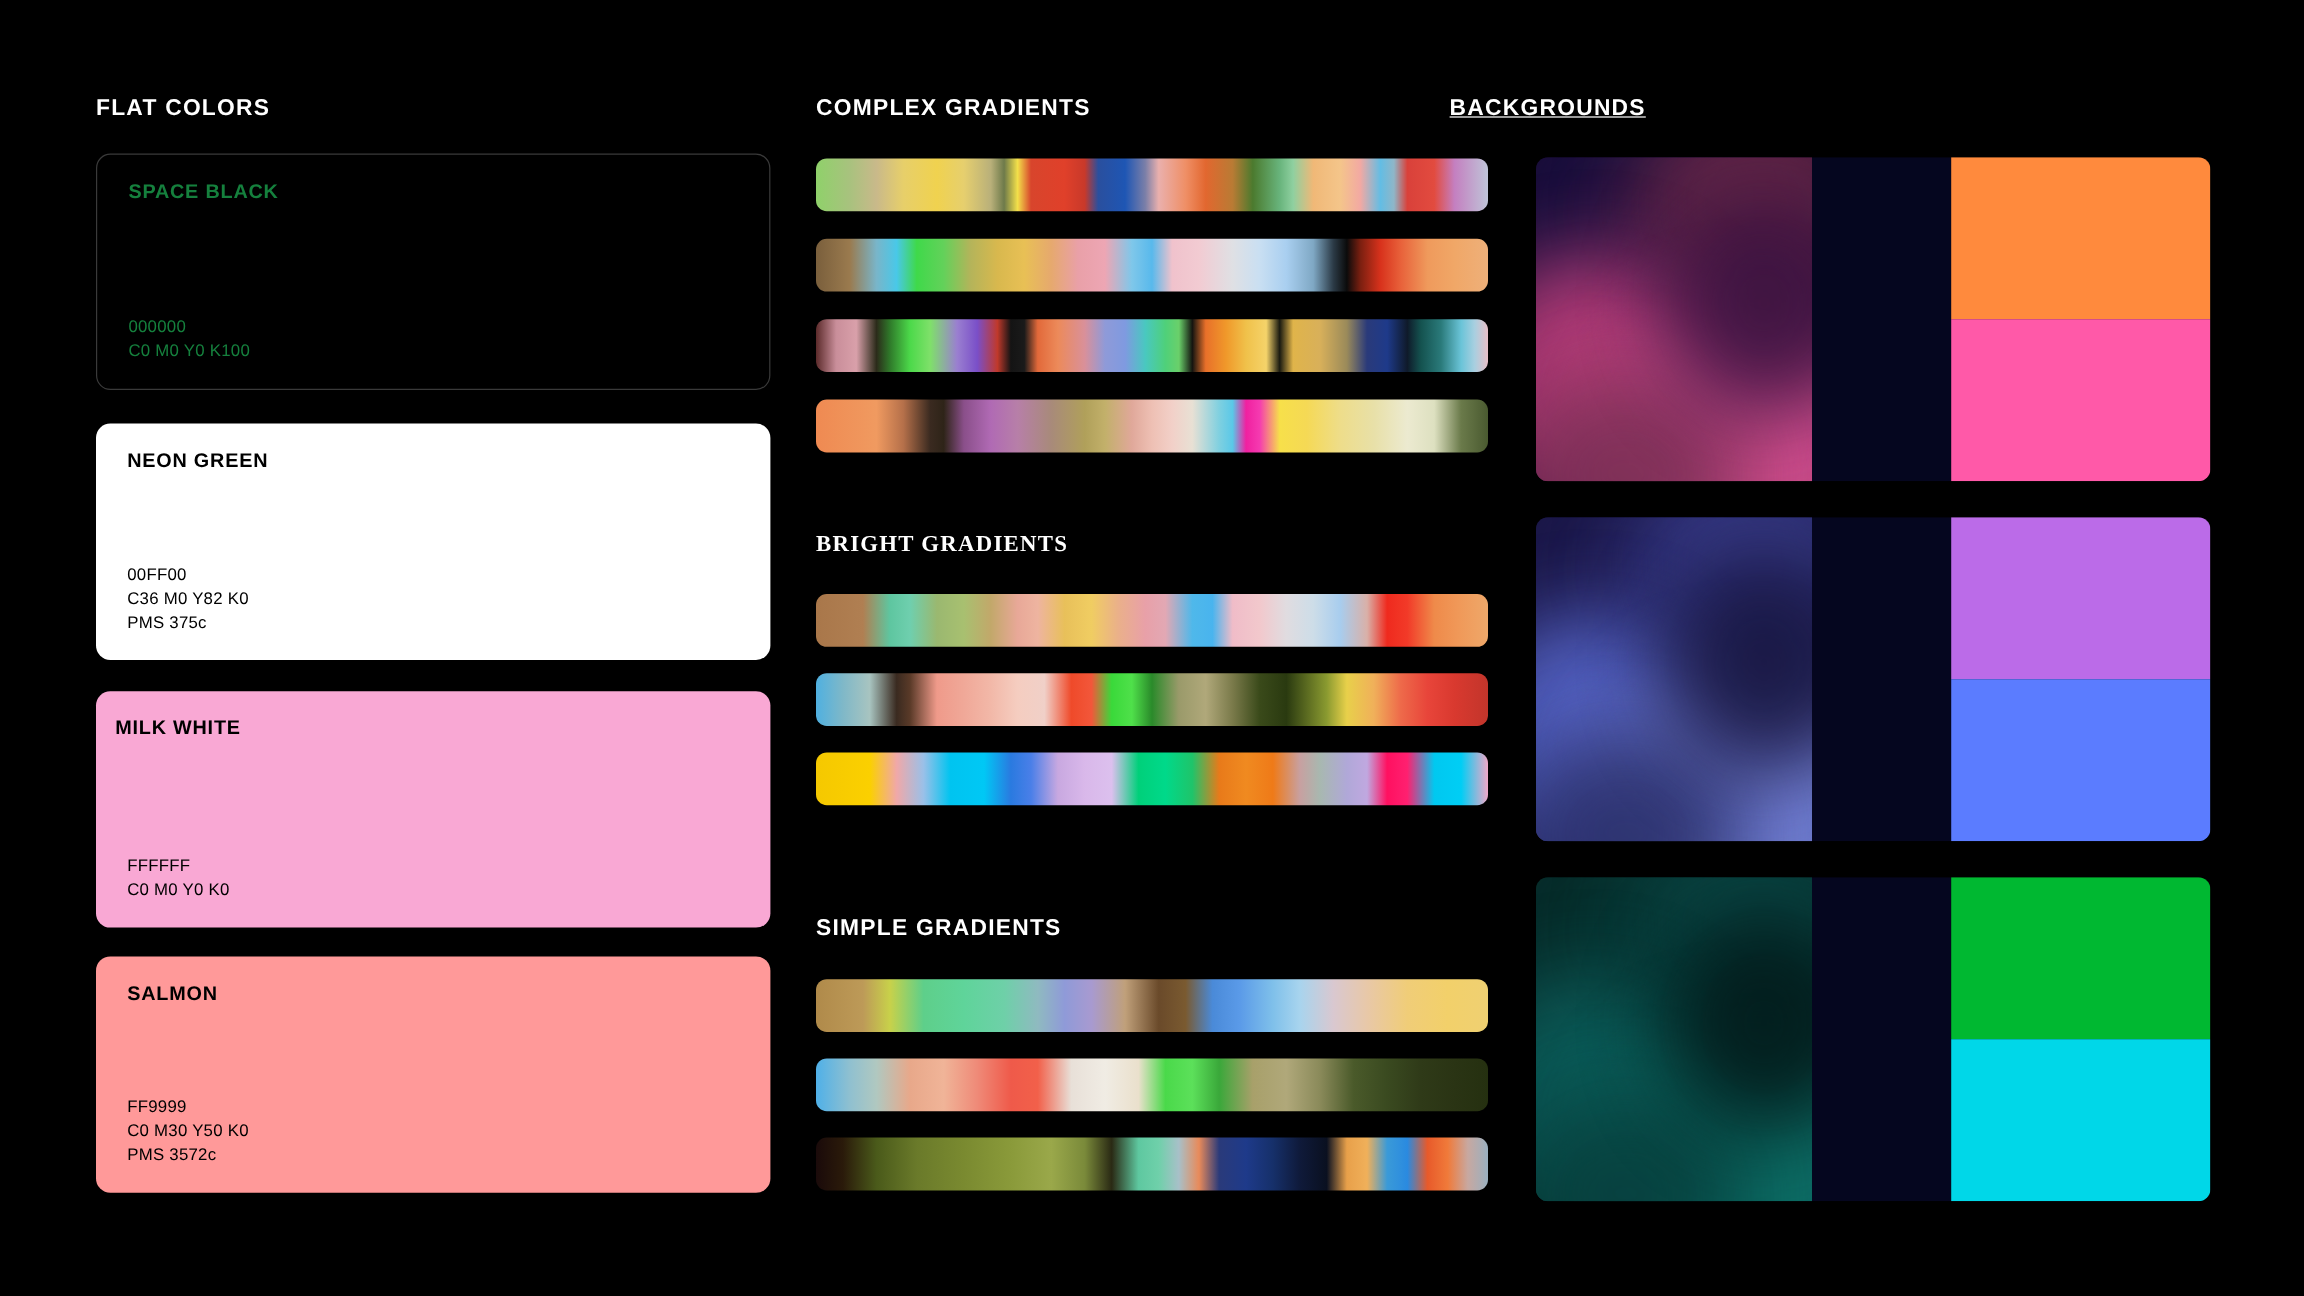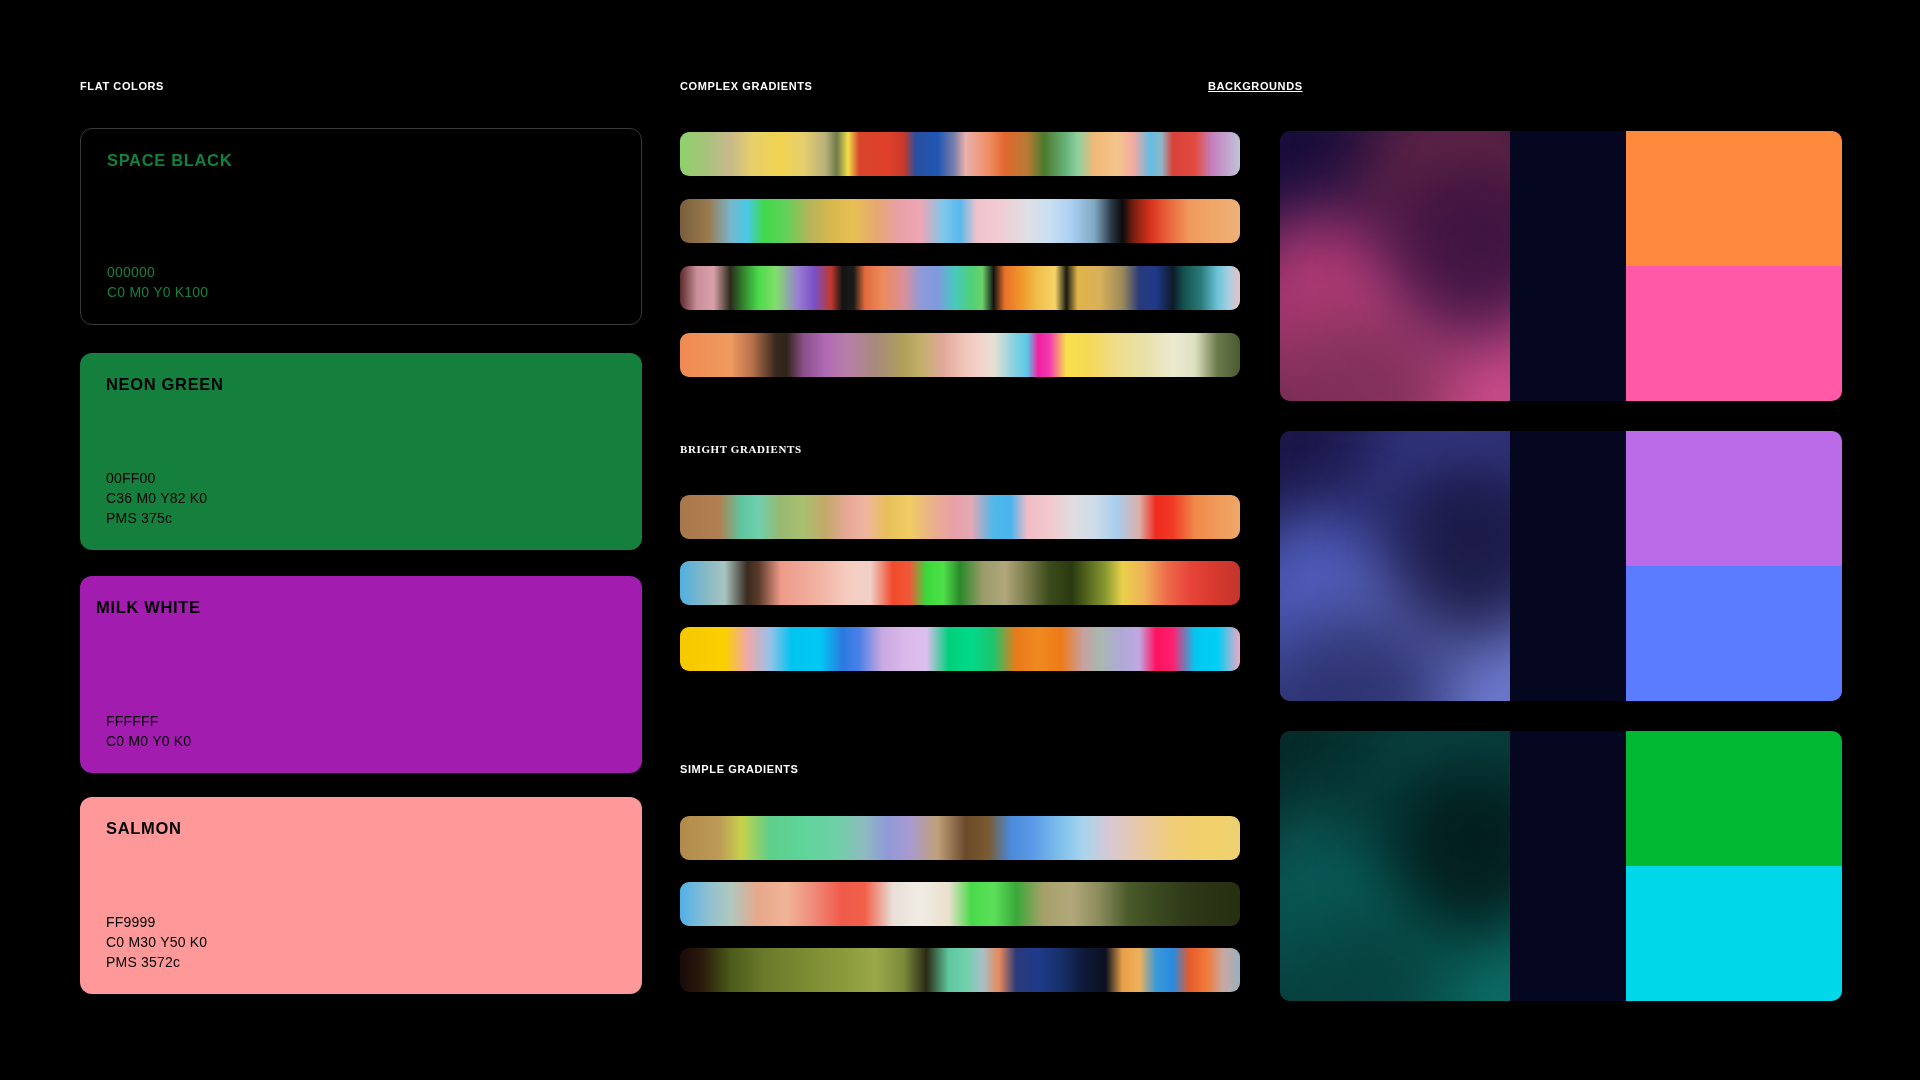--- a/index.html
+++ b/index.html
@@ -6,42 +6,42 @@
   body{
     width:1920px;height:1080px;overflow:hidden;
     font-family:"Liberation Sans","DejaVu Sans",sans-serif;
     background:#000;color:#fff;position:relative;
   }
   .board{position:absolute;inset:0;}
 
   
   .sec-title{
     position:absolute;
-    font-size:11px;font-weight:700;letter-spacing:0.055em;
+    font-size:19px;font-weight:700;letter-spacing:0.055em;
     color:#ffffff;white-space:nowrap;
   }
 
   
   .swatch{
     position:absolute;left:80px;width:562px;
     border-radius:12px;box-sizing:border-box;
     padding:22px 26px;overflow:hidden;
   }
   .swatch .nm{
     font-size:16.5px;font-weight:700;letter-spacing:0.04em;
     margin:0 0 6px 0;white-space:nowrap;
   }
   .swatch .codes{position:absolute;left:26px;bottom:22px;}
   .swatch .code{
     font-size:14px;font-weight:400;letter-spacing:0.015em;
     line-height:1.43;white-space:nowrap;
   }
   .sw-black{background:#000000;border:1px solid #3a3a3a;color:#15803d;}
-  .sw-green{background:#15803d;color:#000000;}
-  .sw-white{background:#a21caf;color:#000000;padding-left:16px;}
+  .sw-green{background:#ffffff;color:#000000;}
+  .sw-white{background:#f9a8d4;color:#000000;padding-left:16px;}
   .sw-salmon{background:#FF9999;color:#000000;}
 
   
   .gbar{
     position:absolute;left:680px;width:560px;height:44px;
     border-radius:9px;overflow:hidden;
   }
 
   
   .bgpanel{

